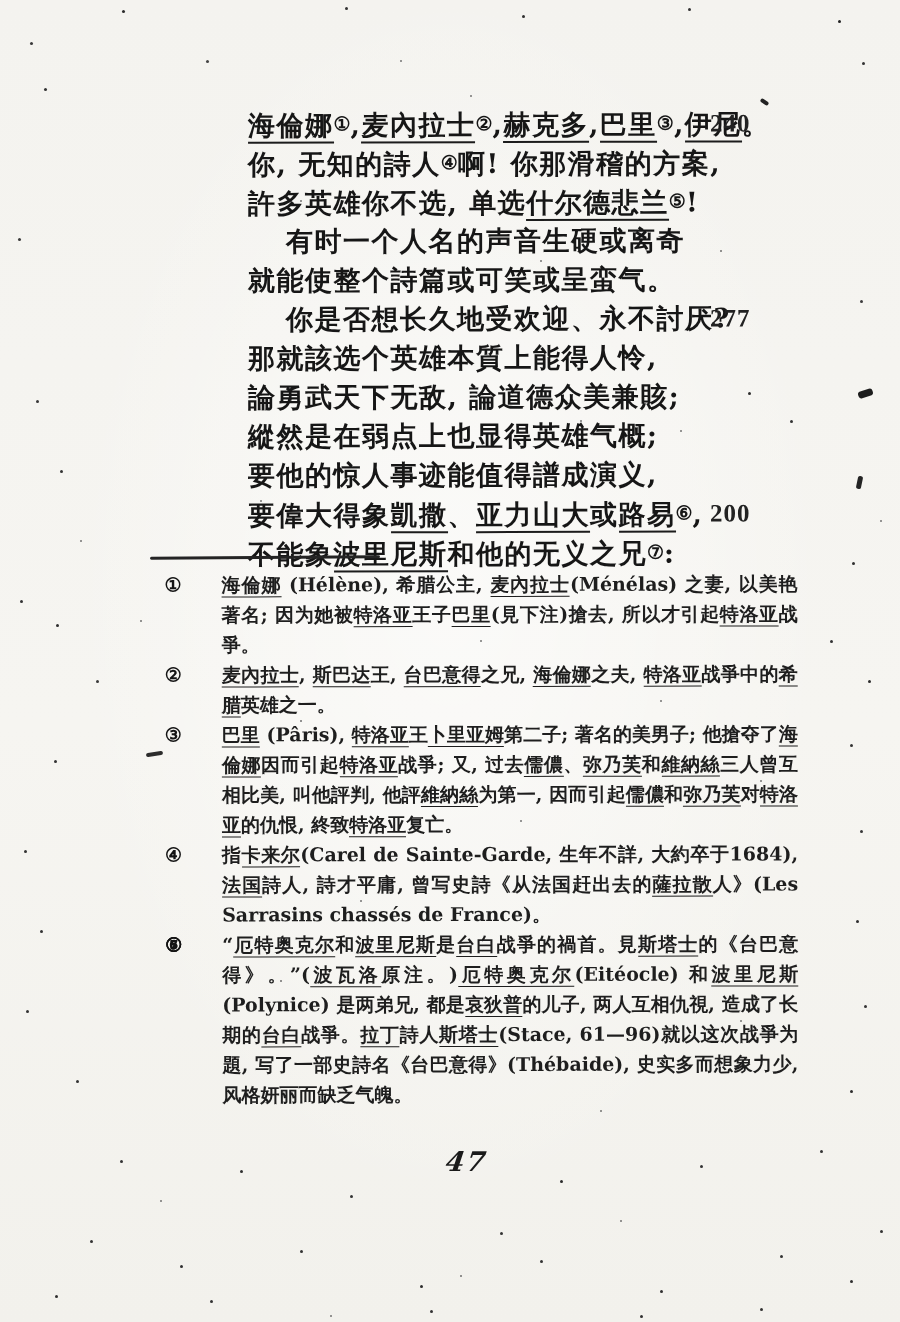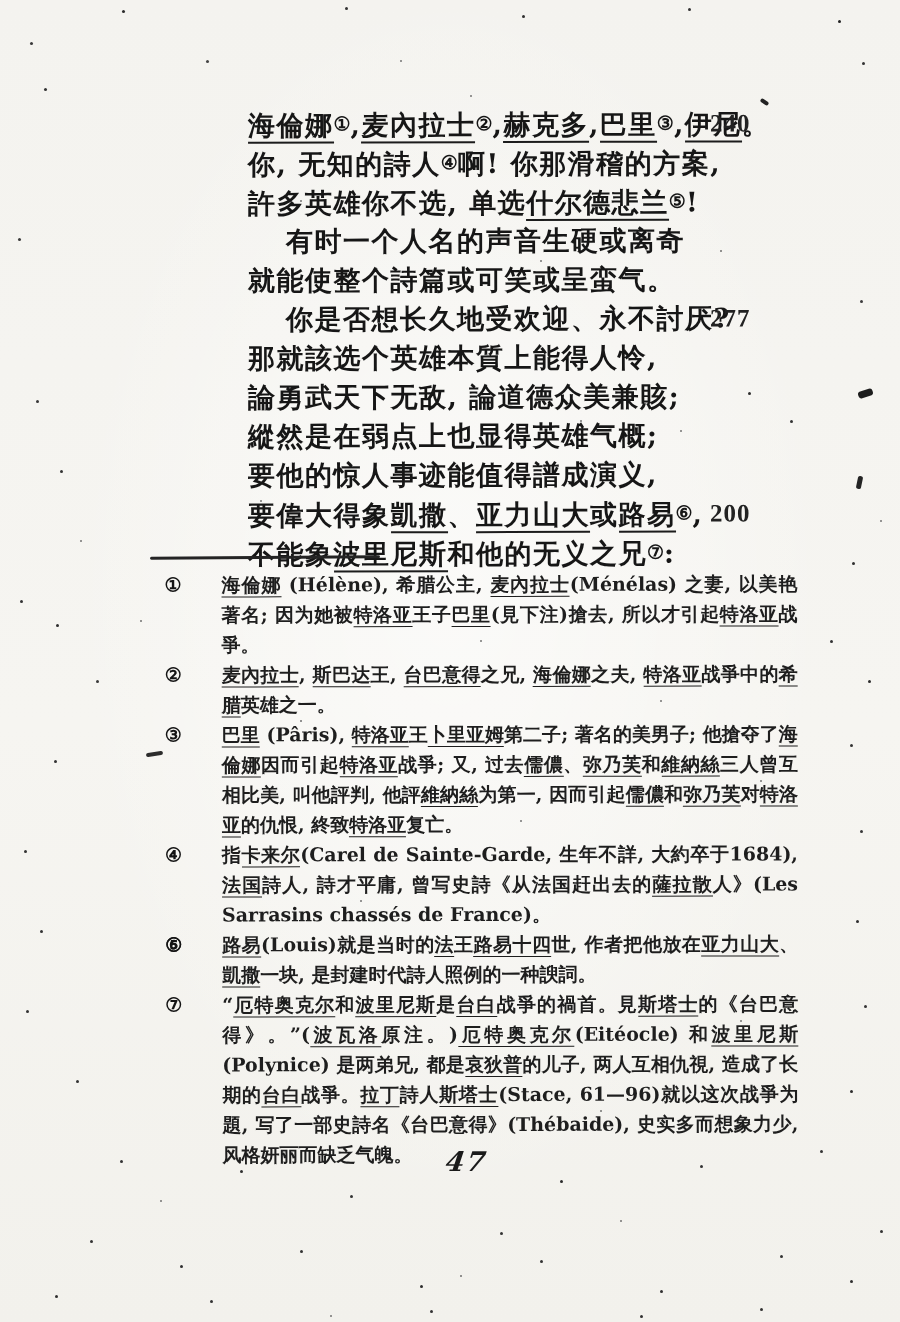--- a/index.html
+++ b/index.html
@@ -119,18 +119,18 @@
     </div>
 
   <div class="fn-sep"></div>
 
   <div class="footnotes">
       <div class="fn-item"><span class="fn-marker">①</span><span><span class="pn">海倫娜</span> (Hélène), 希腊公主, <span class="pn">麦內拉士</span>(Ménélas) 之妻, 以美艳著名; 因为她被<span class="pn">特洛亚</span>王子<span class="pn">巴里</span>(見下注)搶去, 所以才引起<span class="pn">特洛亚</span>战爭。</span></div>
       <div class="fn-item"><span class="fn-marker">②</span><span><span class="pn">麦內拉士</span>, <span class="pn">斯巴达</span>王, <span class="pn">台巴意得</span>之兄, <span class="pn">海倫娜</span>之夫, <span class="pn">特洛亚</span>战爭中的<span class="pn">希腊</span>英雄之一。</span></div>
       <div class="fn-item"><span class="fn-marker">③</span><span><span class="pn">巴里</span> (Pâris), <span class="pn">特洛亚</span>王<span class="pn">卜里亚姆</span>第二子; 著名的美男子; 他搶夺了<span class="pn">海倫娜</span>因而引起<span class="pn">特洛亚</span>战爭; 又, 过去<span class="pn">儒儂</span>、<span class="pn">弥乃芙</span>和<span class="pn">維納絲</span>三人曾互相比美, 叫他評判, 他評<span class="pn">維納絲</span>为第一, 因而引起<span class="pn">儒儂</span>和<span class="pn">弥乃芙</span>对<span class="pn">特洛亚</span>的仇恨, 終致<span class="pn">特洛亚</span>复亡。</span></div>
       <div class="fn-item"><span class="fn-marker">④</span><span>指<span class="pn">卡来尔</span>(Carel de Sainte-Garde, 生年不詳, 大約卒于1684), <span class="pn">法国</span>詩人, 詩才平庸, 曾写史詩《从法国赶出去的<span class="pn">薩拉散</span>人》(Les Sarrasins chassés de France)。</span></div>
       <div class="fn-item"><span class="fn-marker">⑤</span></div>
-      <div class="fn-item"><span class="fn-marker">⑥</span><span><span class="pn">路易</span>(Louis)就是当时的<span class="pn">法</span>王<span class="pn">路易十四</span>世, 作者把他放在<span class="pn">亚力山大</span>、<span class="pn">凱撒</span>一块, 是封建时代詩人照例的一种諛詞。</span></div>
+      <div class="fn-item"><span class="fn-marker">⑥</span></div>
       <div class="fn-item"><span class="fn-marker">⑦</span><span>“<span class="pn">厄特奥克尔</span>和<span class="pn">波里尼斯</span>是<span class="pn">台白</span>战爭的禍首。見<span class="pn">斯塔士</span>的《台巴意得》。”(<span class="pn">波瓦洛</span>原注。)<span class="pn">厄特奥克尔</span>(Eitéocle) 和<span class="pn">波里尼斯</span> (Polynice) 是两弟兄, 都是<span class="pn">哀狄普</span>的儿子, 两人互相仇視, 造成了长期的<span class="pn">台白</span>战爭。<span class="pn">拉丁</span>詩人<span class="pn">斯塔士</span>(Stace, 61—96)就以这次战爭为題, 写了一部史詩名《台巴意得》(Thébaide), 史实多而想象力少, 风格妍丽而缺乏气魄。</span></div>
     </div>
 
   <div class="page-number">47</div>
 </div>
 
 </body></html>

